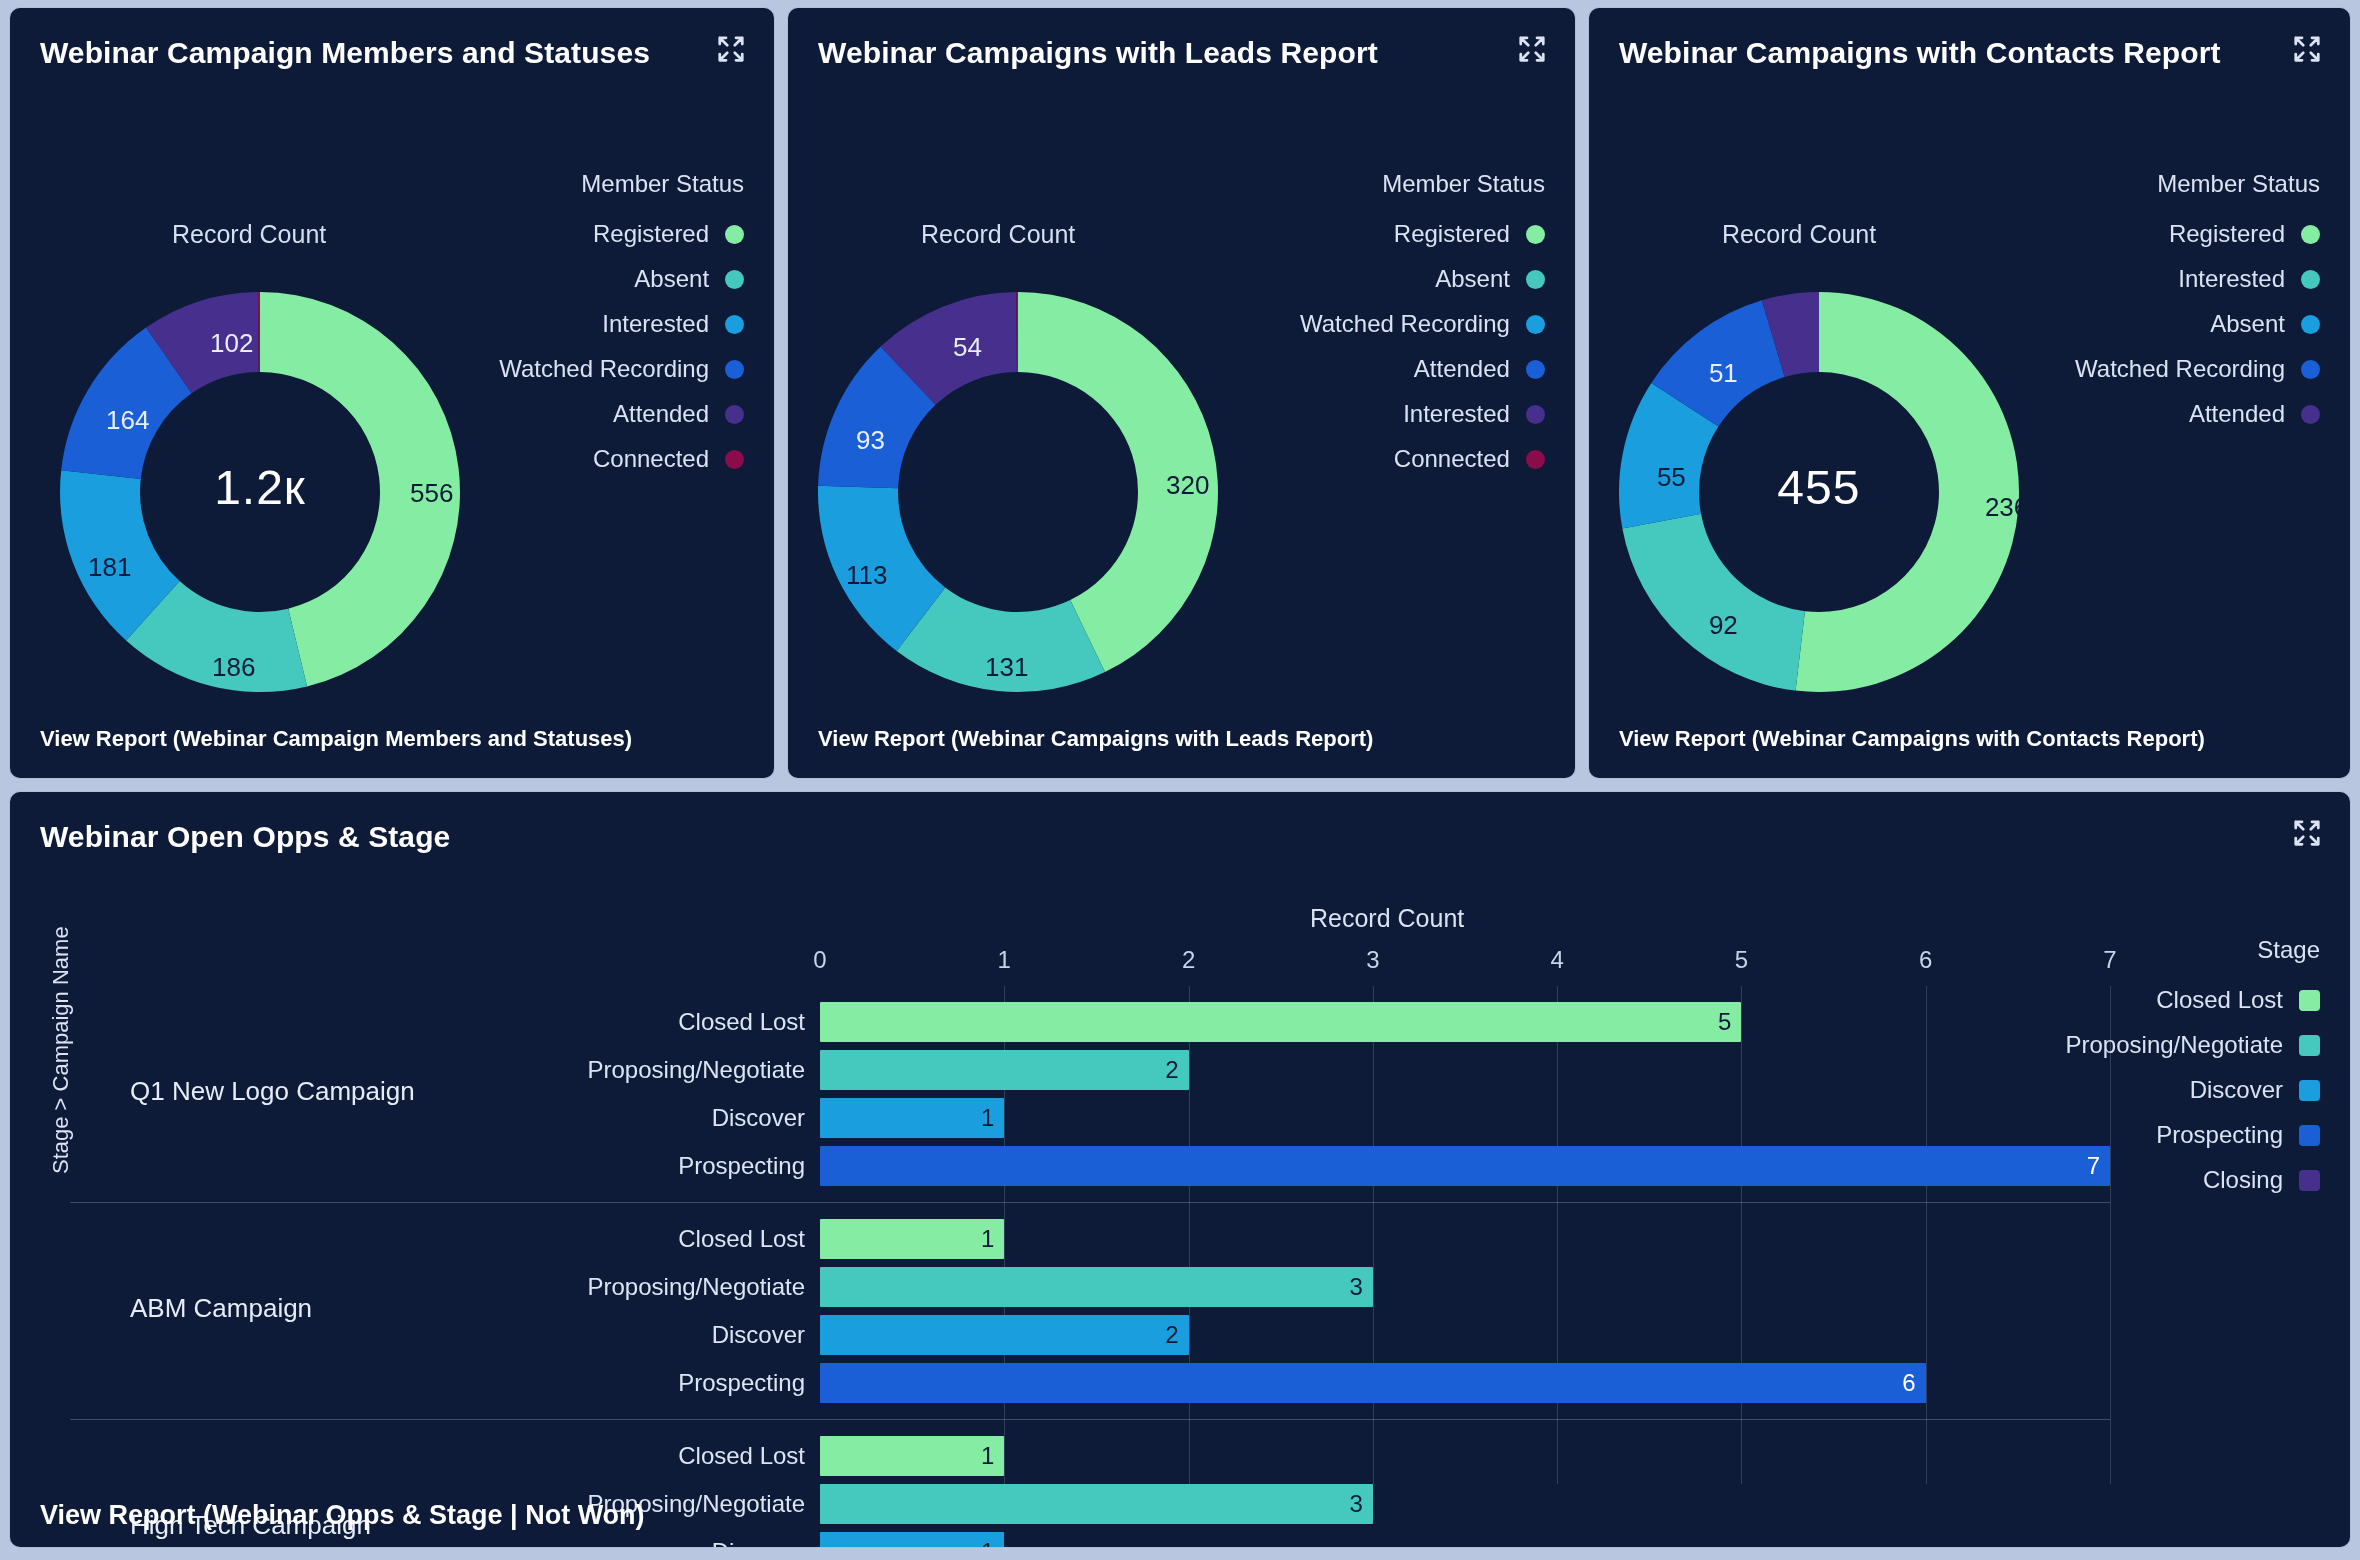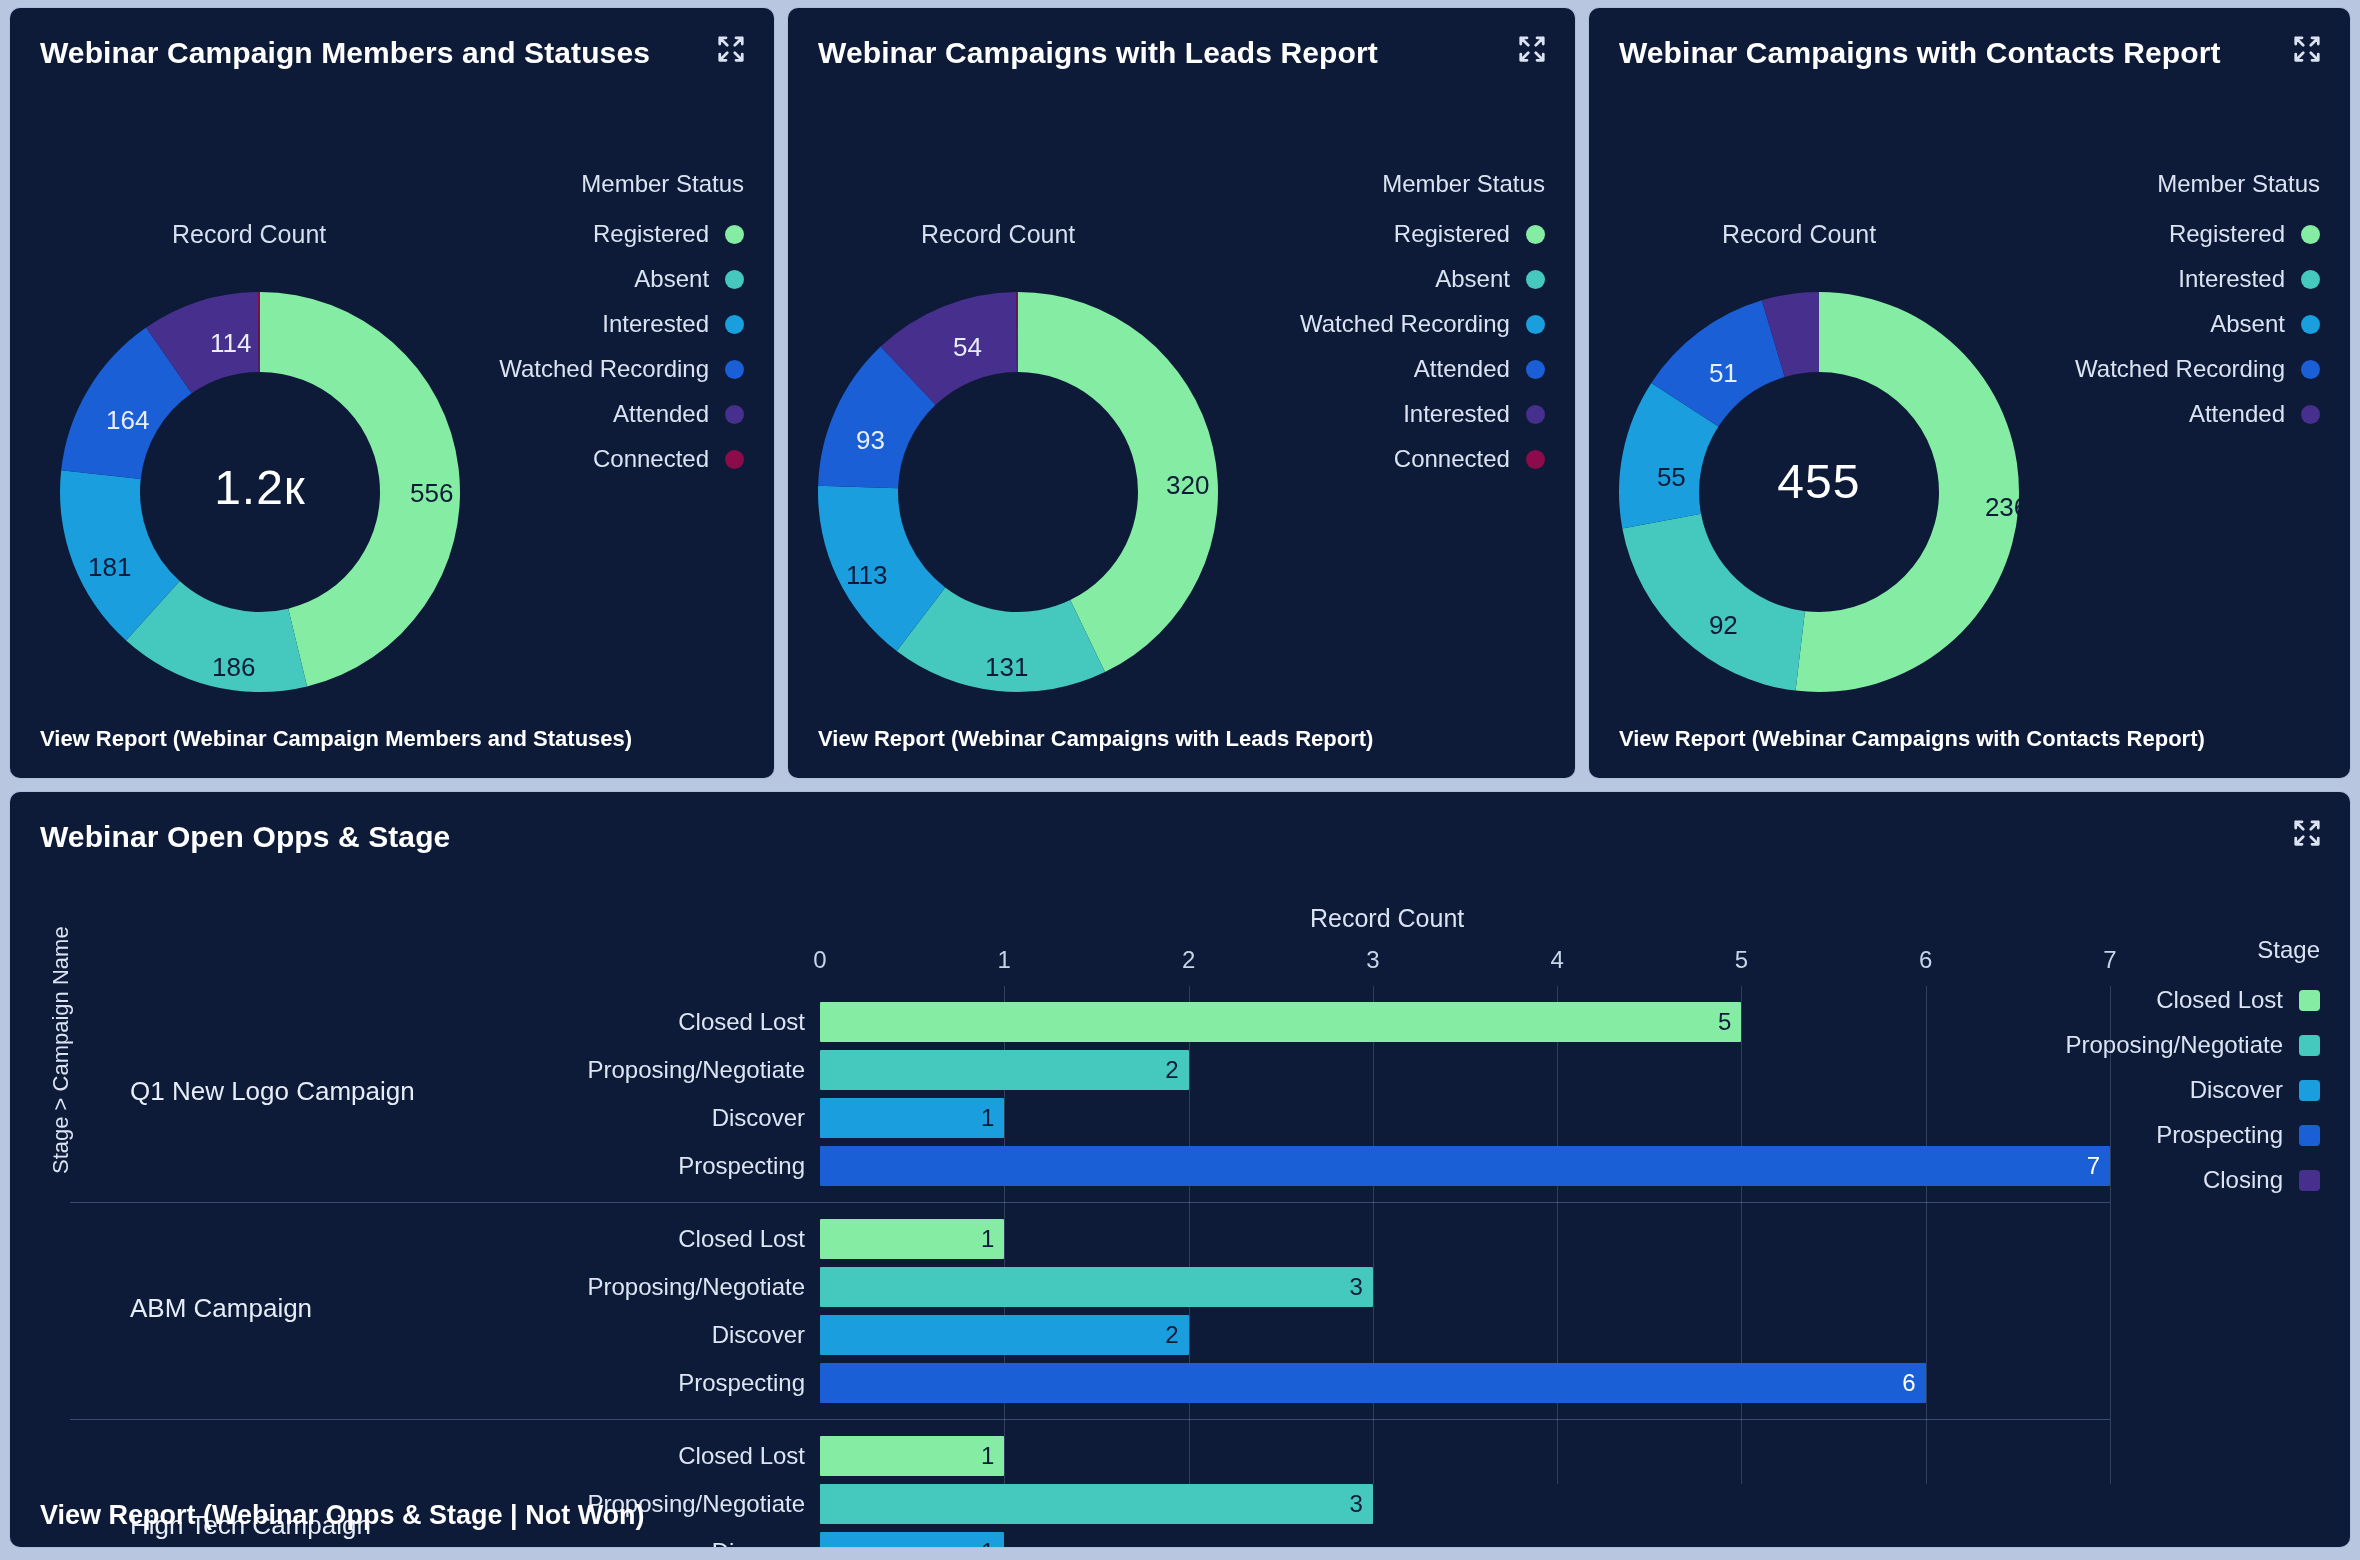--- a/index.html
+++ b/index.html
@@ -255,21 +255,21 @@
                 <path d="M-198.82661761189985,-21.632755927328446 A200,200 0 0 1 -113.89383199983757,-164.40253961661534 L-68.33629919990256,-98.6415237699692 A120,120 0 0 0 -119.2959705671399,-12.97965355639707 Z" fill="#1a5fd6"></path>
                 <path d="M-113.89383199983757,-164.40253961661534 A200,200 0 0 1 -2.0891341784824506,-199.98908849830858 L-1.2534805070894703,-119.99345309898514 A120,120 0 0 0 -68.33629919990256,-98.6415237699692 Z" fill="#472f8e"></path>
                 <path d="M-2.0891341784824506,-199.98908849830858 A200,200 0 0 1 -2.2662155590591918e-13,-200 L-1.3597293354355151e-13,-120 A120,120 0 0 0 -1.2534805070894703,-119.99345309898514 Z" fill="#8c0b4a"></path>
               </g>
           </svg>
           <div class="donut-center" style="left:110px; top:190px;">1.2к</div>
           <div class="slice-label dark" style="left:380px; top:208px;">556</div>
           <div class="slice-label dark" style="left:182px; top:382px;">186</div>
           <div class="slice-label dark" style="left:58px; top:282px;">181</div>
           <div class="slice-label light" style="left:76px; top:135px;">164</div>
-          <div class="slice-label light" style="left:180px; top:58px;">114</div>
+          <div class="slice-label light" style="left:180px; top:58px;">102</div>
         </div>
       </div>
       <div class="view-report">View Report (Webinar Campaign Members and Statuses)</div>
     </div>
 
     <div class="panel panel-2 p2">
       <div class="panel-title">Webinar Campaigns with Leads Report</div>
       <div class="expand-icon">
         <svg width="30" height="30" viewBox="0 0 24 24" fill="none" stroke="#dbe3f2" stroke-width="2.2" stroke-linecap="round">
           <path d="M3 3 L9 9 M3 3 L3 8 M3 3 L8 3"></path>
@@ -366,21 +366,21 @@
         <div class="donut-wrap">
           <svg width="460" height="440" viewBox="0 0 460 440">
             <g id="donut-2" transform="translate(230,222)">
                 <path d="M0,-200 A200,200 0 1 1 -23.421768058994772,198.6238172551083 L-14.053060835396863,119.17429035306498 A120,120 0 1 0 0,-120 Z" fill="#84eda3"></path>
                 <path d="M-23.421768058994772,198.6238172551083 A200,200 0 0 1 -196.6614589018466,36.39052874852596 L-117.99687534110797,21.834317249115575 A120,120 0 0 0 -14.053060835396863,119.17429035306498 Z" fill="#45c8bd"></path>
                 <path d="M-196.6614589018466,36.39052874852596 A200,200 0 0 1 -167.6714105892455,-109.02430036928763 L-100.6028463535473,-65.41458022157258 A120,120 0 0 0 -117.99687534110797,21.834317249115575 Z" fill="#1a9ede"></path>
                 <path d="M-167.6714105892455,-109.02430036928763 A200,200 0 0 1 -57.18913567973788,-191.64916582183324 L-34.31348140784273,-114.98949949309993 A120,120 0 0 0 -100.6028463535473,-65.41458022157258 Z" fill="#1a5fd6"></path>
                 <path d="M-57.18913567973788,-191.64916582183324 A200,200 0 0 1 -4.898587196589413e-14,-200 L-2.939152317953648e-14,-120 A120,120 0 0 0 -34.31348140784273,-114.98949949309993 Z" fill="#472f8e"></path>
               </g>
           </svg>
-          <div class="donut-center" style="left:110px; top:184px;">455</div>
+          <div class="donut-center" style="left:110px; top:190px;">455</div>
           <div class="slice-label dark" style="left:396px; top:222px;">236</div>
           <div class="slice-label dark" style="left:120px; top:340px;">92</div>
           <div class="slice-label dark" style="left:68px; top:192px;">55</div>
           <div class="slice-label light" style="left:120px; top:88px;">51</div>
         </div>
       </div>
       <div class="view-report">View Report (Webinar Campaigns with Contacts Report)</div>
     </div>
 
   </div>

